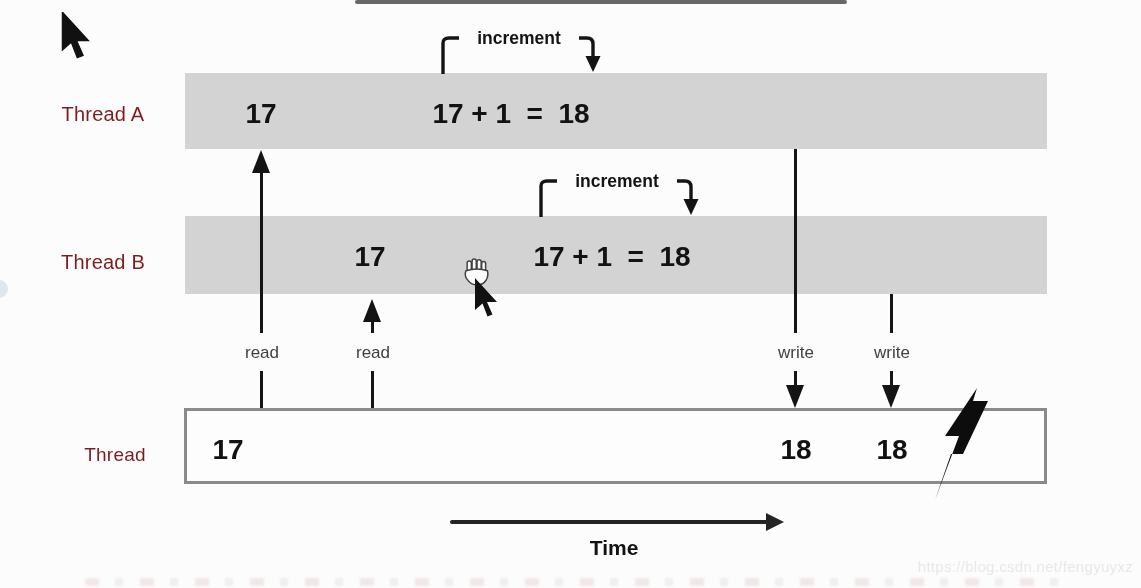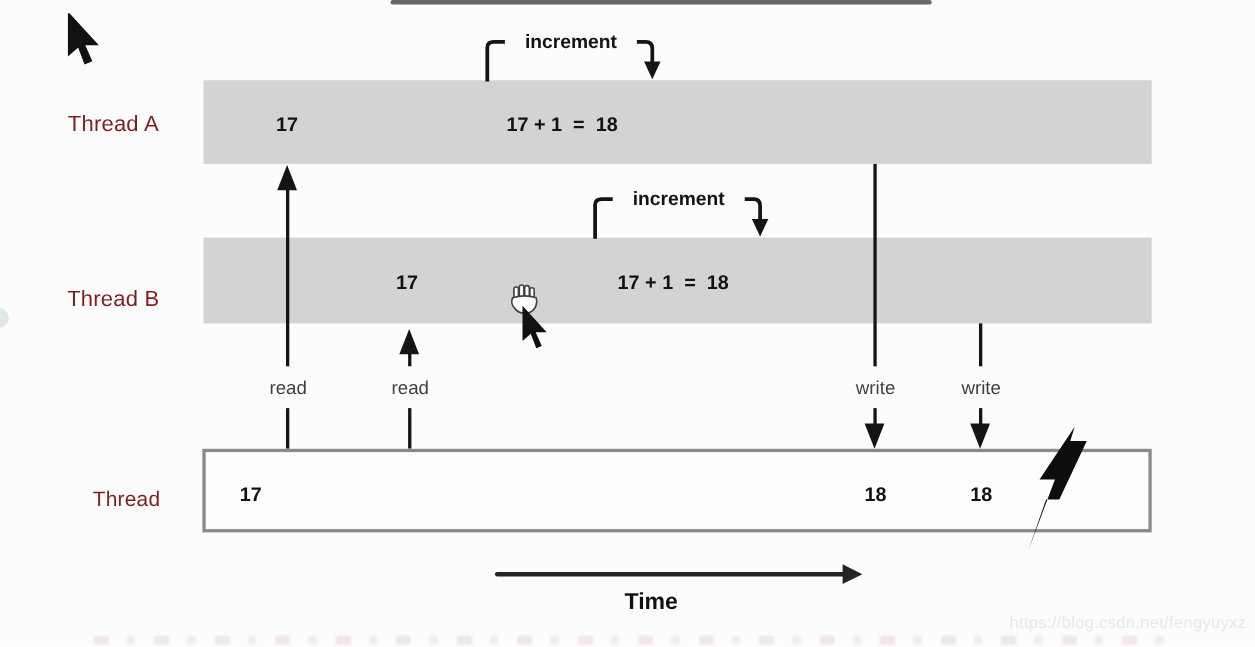--- a/index.html
+++ b/index.html
@@ -6,21 +6,21 @@
   html,body { background:#ffffff; }
   #stage {
     position:relative; width:1141px; height:588px;
     background:#fcfcfc; overflow:hidden;
     font-family:"Liberation Sans", sans-serif;
     color:#141414;
   }
   .abs { position:absolute; }
   .ctr { transform:translate(-50%,-50%); white-space:pre; }
   .row-label { font-weight:normal; font-size:20px; color:#7f1d1d; letter-spacing:.2px; }
-  .num { font-weight:bold; font-size:18px; color:#121212; white-space:pre; }
+  .num { font-weight:bold; font-size:28px; color:#121212; white-space:pre; }
   .small-label { font-size:17px; color:#404040; }
   .bar { background:#d3d3d3; }
   .stem { width:3px; background:#141414; }
   .arrow-up { width:0; height:0; border-left:9px solid transparent; border-right:9px solid transparent; border-bottom:23px solid #141414; }
   .arrow-down { width:0; height:0; border-left:9px solid transparent; border-right:9px solid transparent; border-top:23px solid #141414; }
   .int-box { border:3px solid #8a8a8a; background:#fdfdfd; }
   .time-line { height:4px; background:#242424; border-radius:2px; }
   .time-head { width:0; height:0; border-top:9px solid transparent; border-bottom:9px solid transparent; border-left:18px solid #242424; }
   .time-label { font-weight:bold; font-size:21px; color:#121212; }
   .watermark { font-size:15px; color:#eae7e7; letter-spacing:.3px; }
@@ -39,21 +39,21 @@
 
 <div id="stage">
 
   <div class="abs top-band" style="left:355px; top:0; width:492px; height:4px;"></div>
 
   <svg class="abs" style="left:60px; top:12px;" width="38" height="50" viewBox="0 0 30 42">
     <polygon points="1,0 1,32 8.5,25.5 13.5,38.5 18.5,36.5 13,24 23,24" fill="#111" stroke="#111" stroke-width="1"></polygon>
   </svg>
 
   <div class="abs ctr row-label" style="left:103px; top:114px;">Thread A</div>
-  <div class="abs ctr row-label" style="left:103px; top:273px;">Thread B</div>
+  <div class="abs ctr row-label" style="left:103px; top:262px;">Thread B</div>
   <div class="abs ctr row-label" style="left:115px; top:455px; font-size:19px;">Thread</div>
 
   <div class="abs bar" style="left:185px; top:73px; width:862px; height:76px;"></div>
   <div class="abs ctr num" style="left:261px; top:114px;">17</div>
   <div class="abs ctr num" style="left:511px; top:114px;">17 + 1  =  18</div>
 
   <div class="abs bar" style="left:185px; top:216px; width:862px; height:78px;"></div>
   <div class="abs ctr num" style="left:370px; top:257px;">17</div>
   <div class="abs ctr num" style="left:612px; top:257px;">17 + 1  =  18</div>
 
@@ -109,21 +109,21 @@
       <path d="M4,12 Q2.5,16 5,19 Q8,23.5 13,23.5 Q18,23.5 20.5,19.5 Q22.5,16 21.5,12 Q13,9 4,12 Z"></path>
     </g>
   </svg>
 
   <svg class="abs" style="left:474px; top:278px;" width="30" height="42" viewBox="0 0 30 42">
     <polygon points="1,0 1,32 8.5,25.5 13.5,38.5 18.5,36.5 13,24 23,24" fill="#111"></polygon>
   </svg>
 
   <div class="abs time-line" style="left:450px; top:520px; width:320px;"></div>
   <div class="abs time-head" style="left:766px; top:513px;"></div>
-  <div class="abs ctr time-label" style="left:592px; top:548px;">Time</div>
+  <div class="abs ctr time-label" style="left:614px; top:548px;">Time</div>
 
   <div class="abs watermark" style="right:8px; top:558px;">https://blog.csdn.net/fengyuyxz</div>
 
   <div class="abs left-bump" style="left:-10px; top:280px;"></div>
 
   <div class="abs smudge" style="left:85px; top:578px; width:975px;"></div>
 
 </div>
 
 </body></html>

